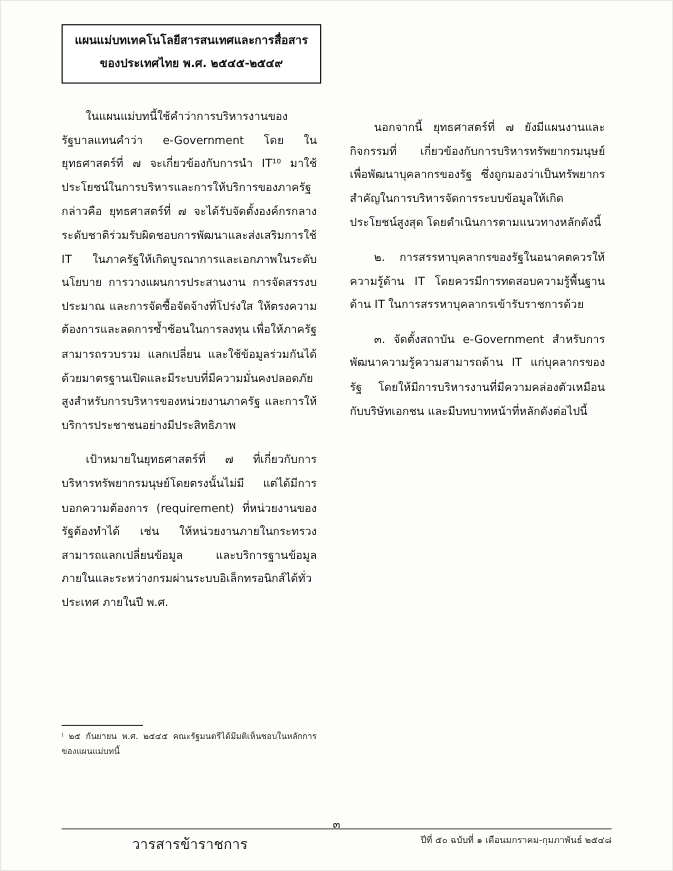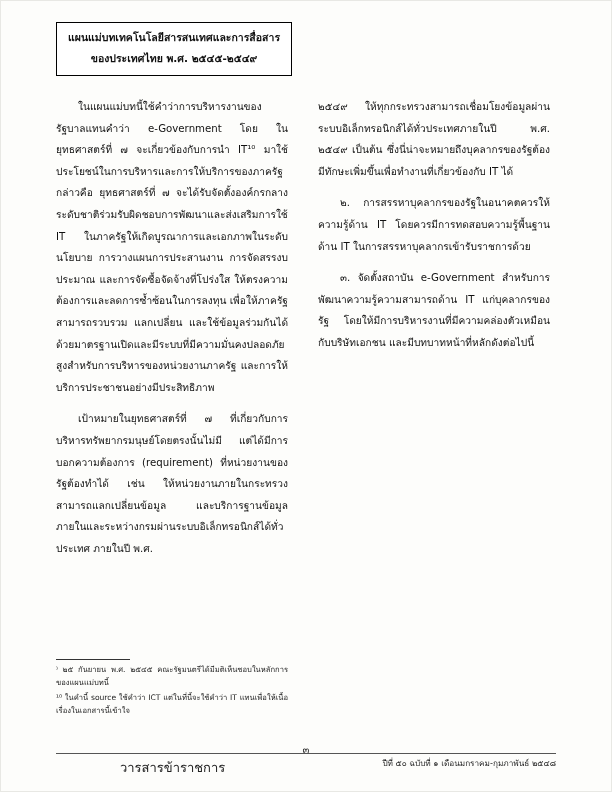--- a/index.html
+++ b/index.html
@@ -140,29 +140,28 @@
     <div class="tline tline1">แผนแม่บทเทคโนโลยีสารสนเทศและการสื่อสาร</div>
     <div class="tline tline2">ของประเทศไทย พ.ศ. ๒๕๔๕-๒๕๔๙</div>
   </div>
 
   <div class="col col-left">
     <p>ในแผนแม่บทนี้ใช้คำว่าการบริหารงานของรัฐบาลแทนคำว่า e-Government โดย ในยุทธศาสตร์ที่ ๗ จะเกี่ยวข้องกับการนำ IT¹⁰ มาใช้ประโยชน์ในการบริหารและการให้บริการของภาครัฐ กล่าวคือ ยุทธศาสตร์ที่ ๗ จะได้รับจัดตั้งองค์กรกลางระดับชาติร่วมรับผิดชอบการพัฒนาและส่งเสริมการใช้ IT ในภาครัฐให้เกิดบูรณาการและเอกภาพในระดับนโยบาย การวางแผนการประสานงาน การจัดสรรงบประมาณ และการจัดซื้อจัดจ้างที่โปร่งใส ให้ตรงความต้องการและลดการซ้ำซ้อนในการลงทุน เพื่อให้ภาครัฐสามารถรวบรวม แลกเปลี่ยน และใช้ข้อมูลร่วมกันได้ ด้วยมาตรฐานเปิดและมีระบบที่มีความมั่นคงปลอดภัยสูงสำหรับการบริหารของหน่วยงานภาครัฐ และการให้บริการประชาชนอย่างมีประสิทธิภาพ</p>
     <p class="gap">เป้าหมายในยุทธศาสตร์ที่ ๗ ที่เกี่ยวกับการบริหารทรัพยากรมนุษย์โดยตรงนั้นไม่มี แต่ได้มีการบอกความต้องการ (requirement) ที่หน่วยงานของรัฐต้องทำได้ เช่น ให้หน่วยงานภายในกระทรวงสามารถแลกเปลี่ยนข้อมูล และบริการฐานข้อมูลภายในและระหว่างกรมผ่านระบบอิเล็กทรอนิกส์ได้ทั่วประเทศ ภายในปี พ.ศ.</p>
   </div>
 
   <div class="col col-right">
-    <p class="noindent">๒๕๔๙ ให้ทุกกระทรวงสามารถเชื่อมโยงข้อมูลผ่านระบบอิเล็กทรอนิกส์ได้ทั่วประเทศภายในปี พ.ศ. ๒๕๔๙ เป็นต้น ซึ่งนี่น่าจะหมายถึงบุคลากรของรัฐต้องมีทักษะเพิ่มขึ้นเพื่อทำงานที่เกี่ยวข้องกับ IT ได้</p>
+    <p class="gap">นอกจากนี้ ยุทธศาสตร์ที่ ๗ ยังมีแผนงานและกิจกรรมที่ เกี่ยวข้องกับการบริหารทรัพยากรมนุษย์ เพื่อพัฒนาบุคลากรของรัฐ ซึ่งถูกมองว่าเป็นทรัพยากรสำคัญในการบริหารจัดการระบบข้อมูลให้เกิดประโยชน์สูงสุด โดยดำเนินการตามแนวทางหลักดังนี้</p>
     <p class="gap">๒. การสรรหาบุคลากรของรัฐในอนาคตควรให้ความรู้ด้าน IT โดยควรมีการทดสอบความรู้พื้นฐานด้าน IT ในการสรรหาบุคลากรเข้ารับราชการด้วย</p>
     <p class="gap">๓. จัดตั้งสถาบัน e-Government สำหรับการพัฒนาความรู้ความสามารถด้าน IT แก่บุคลากรของรัฐ โดยให้มีการบริหารงานที่มีความคล่องตัวเหมือนกับบริษัทเอกชน และมีบทบาทหน้าที่หลักดังต่อไปนี้</p>
   </div>
 
   <div class="footnote-area">
     <div class="footnote-rule"></div>
     <div class="footnote">⁾ ๒๕ กันยายน พ.ศ. ๒๕๔๕ คณะรัฐมนตรีได้มีมติเห็นชอบในหลักการของแผนแม่บทนี้</div>
-    <div class="footnote">¹⁰ ในคำนี้ source ใช้คำว่า ICT แต่ในที่นี้จะใช้คำว่า IT แทนเพื่อให้เนื้อเรื่องในเอกสารนี้เข้าใจ</div>
   </div>
 
   <div class="footer-center">๓</div>
   <div class="footer-rule"></div>
   <div class="footer-left">วารสารข้าราชการ</div>
   <div class="footer-right">ปีที่ ๕๐ ฉบับที่ ๑ เดือนมกราคม-กุมภาพันธ์ ๒๕๔๘</div>
 
   <div class="page-edge"></div>
 </div>
 

